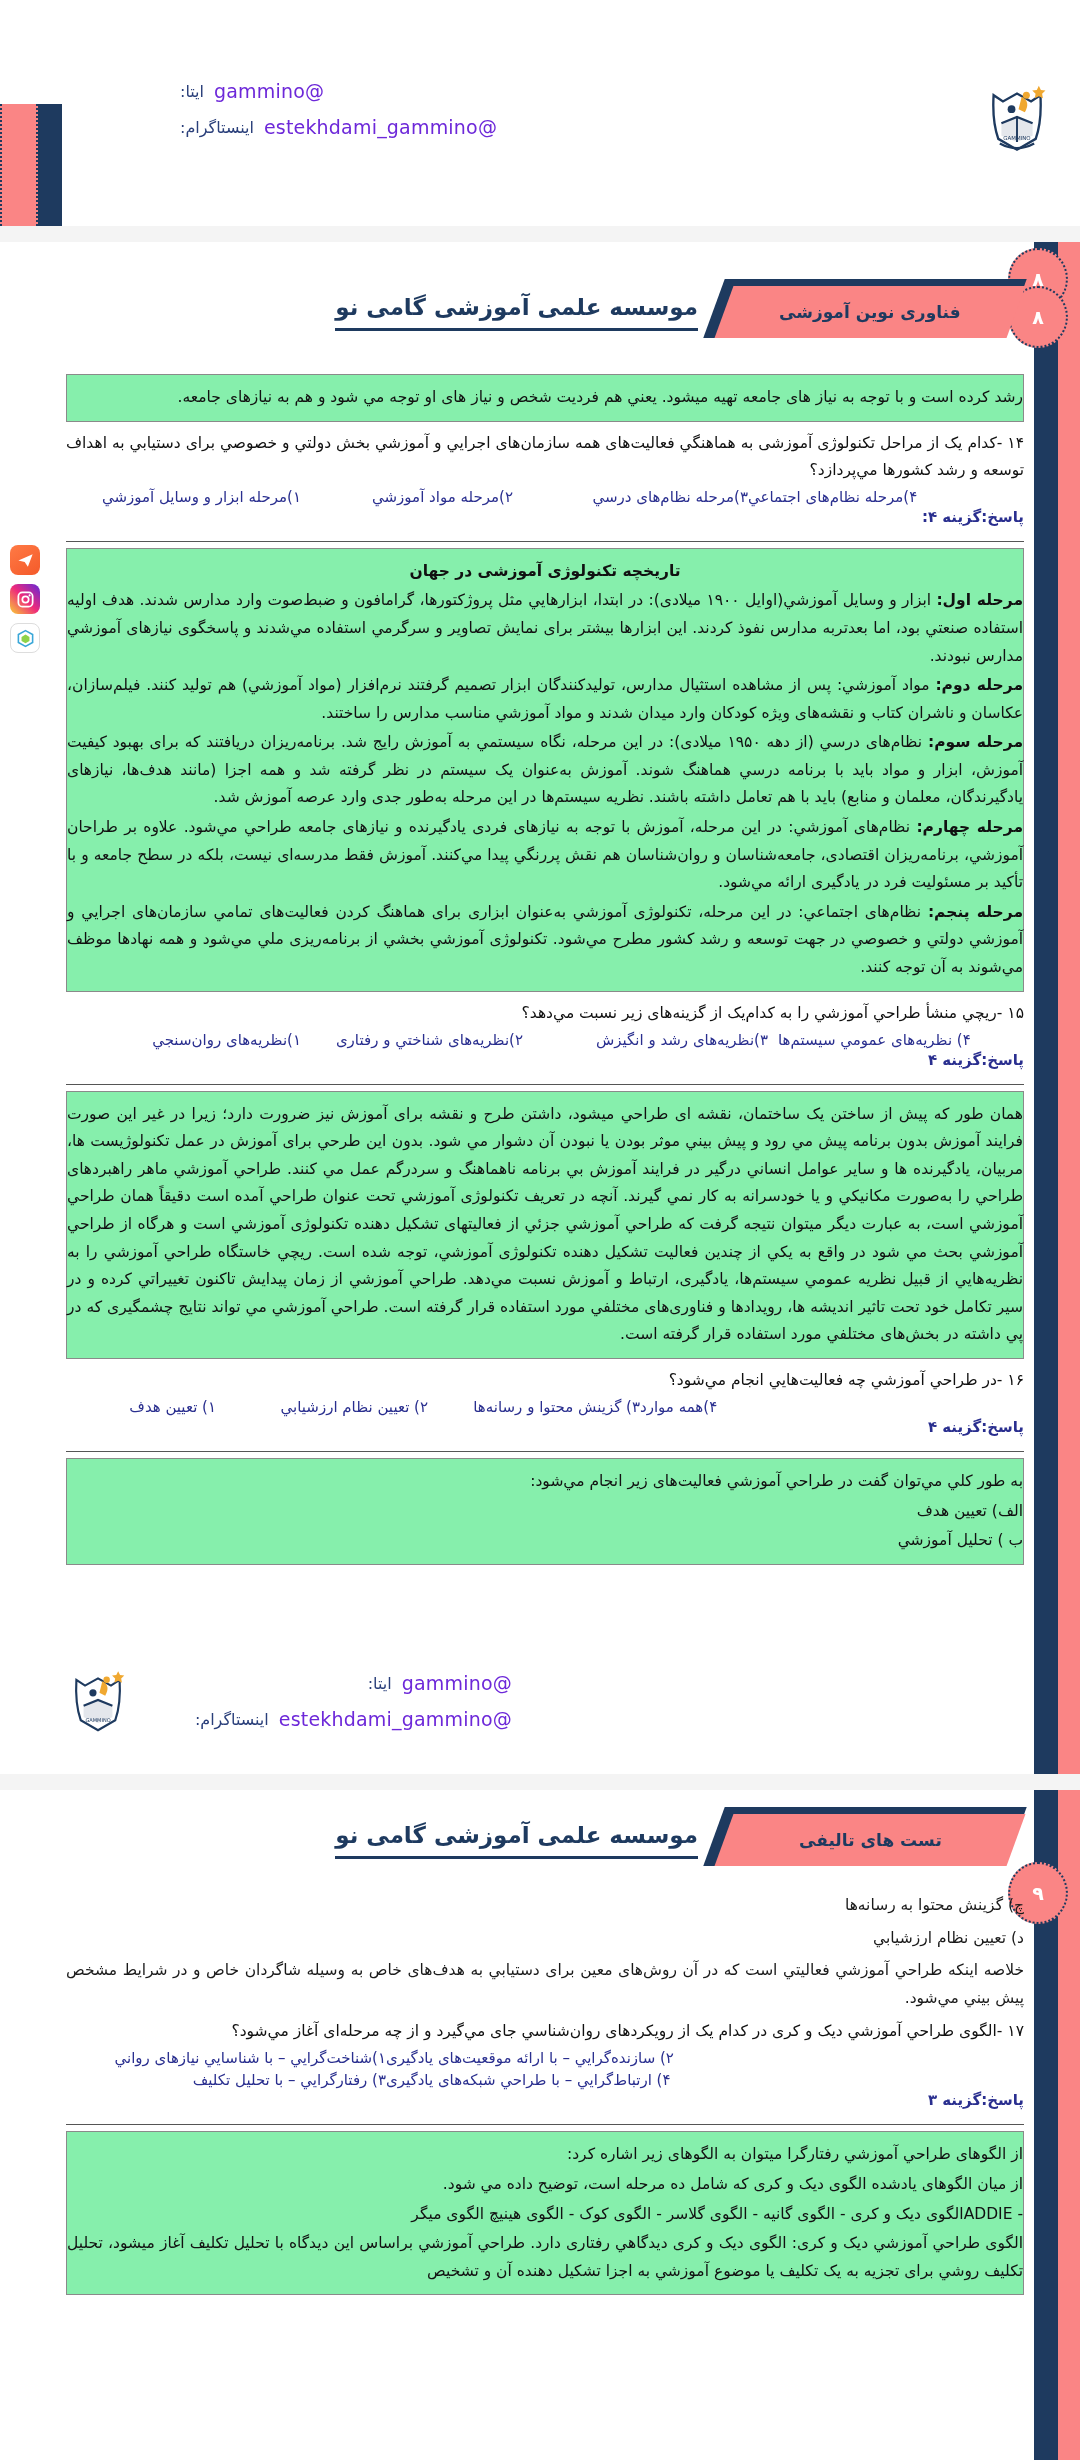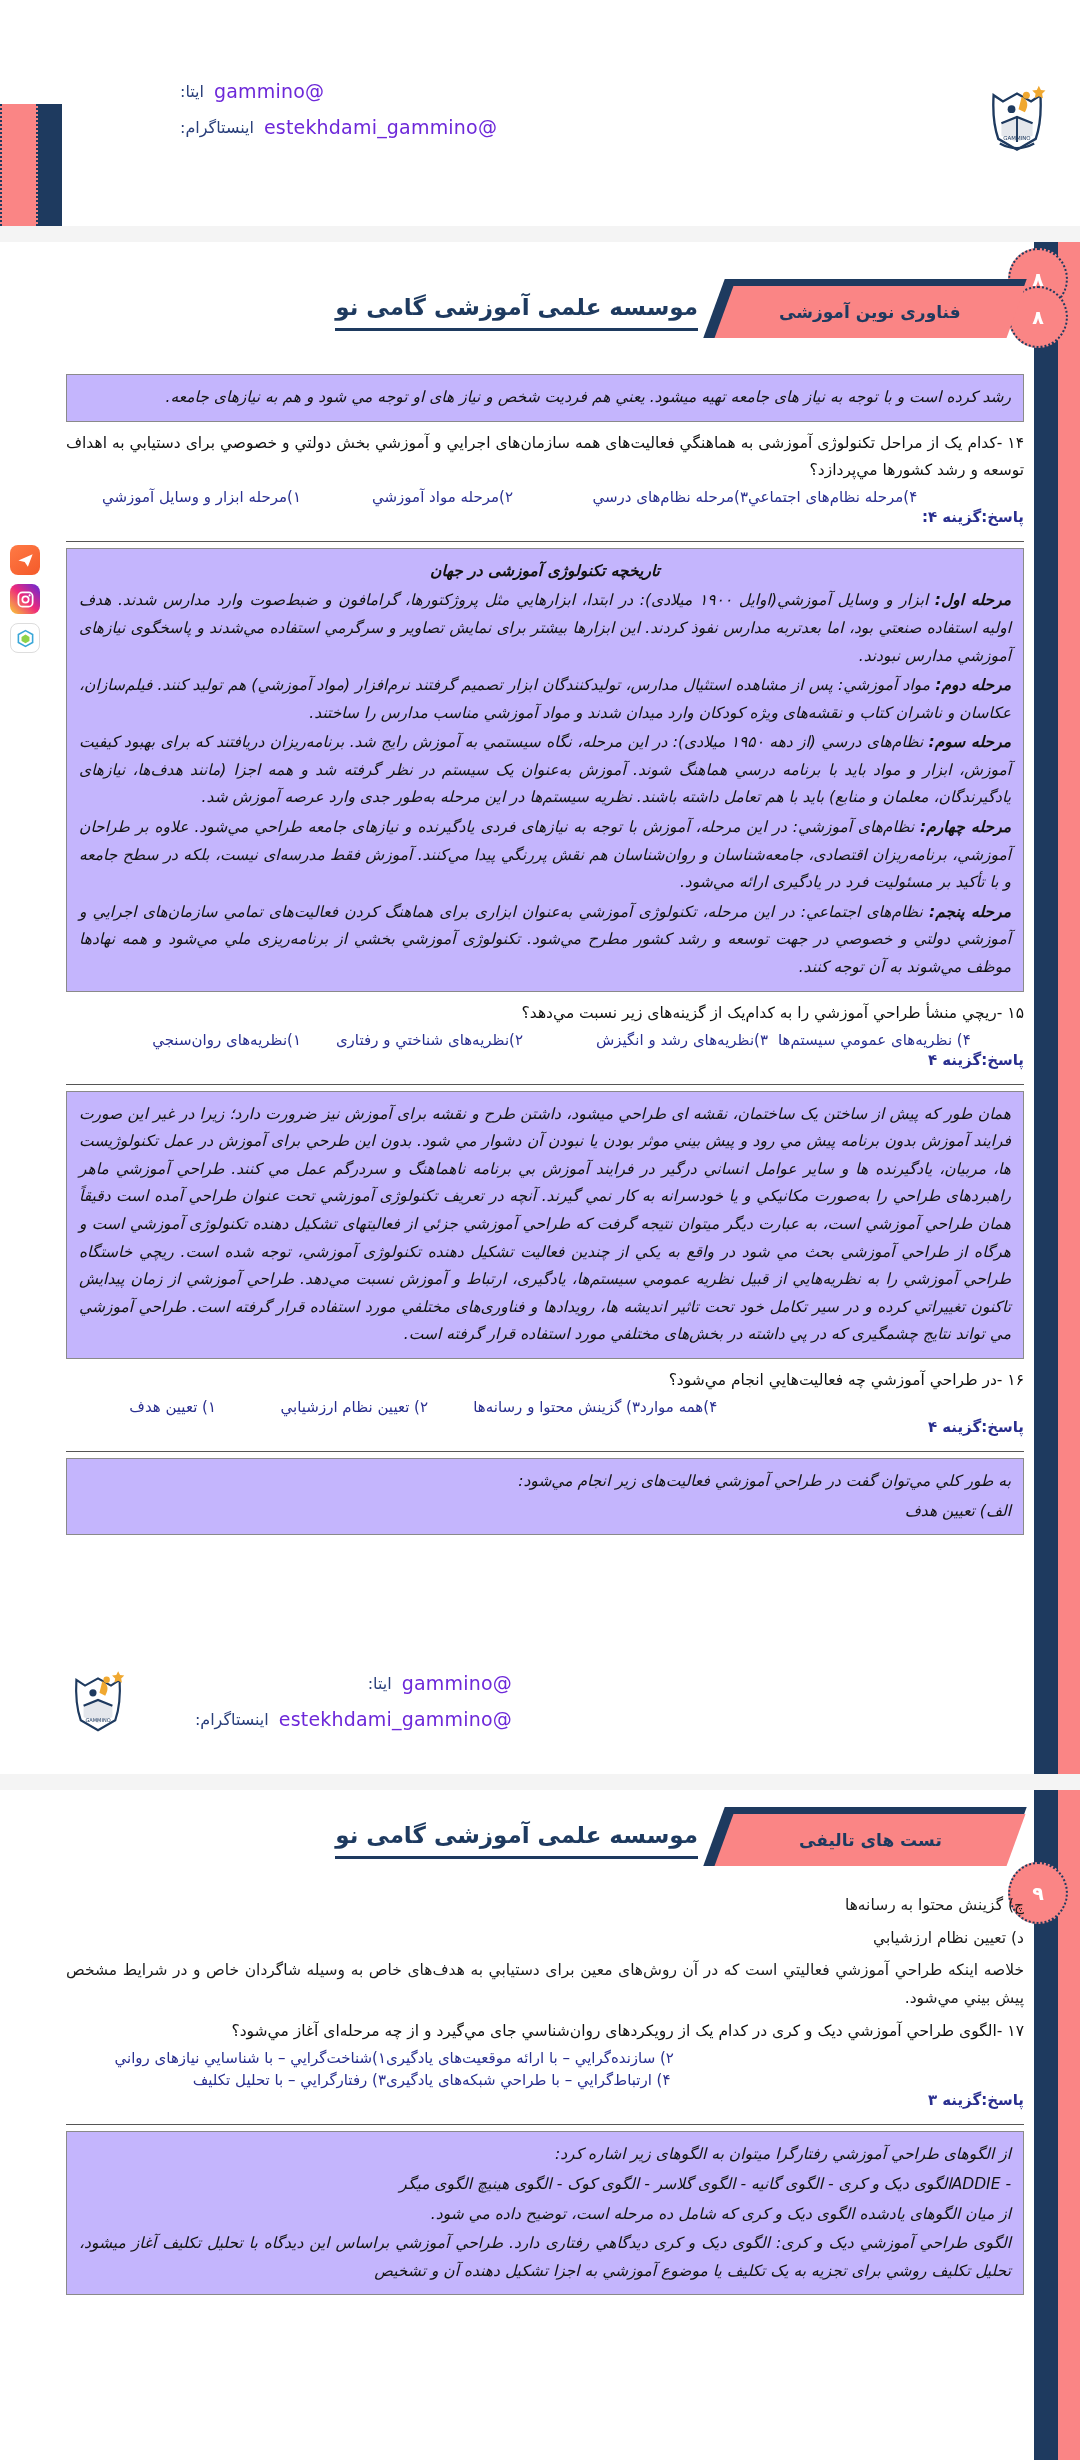--- a/index.html
+++ b/index.html
@@ -73,23 +73,23 @@
   .options .opt{ white-space:nowrap; }
   .opt-1{ width:235px; }
   .opt-2{ width:212px; }
   .opt-3{ width:235px; }
   .opt-4{ width:auto; }
 
   .answer{ color:#2a2f8f; font-size:15px; font-weight:700; margin:2px 0 5px;
            border-bottom:1px solid #555; padding-bottom:15px; }
 
   .infobox{
-    background:#c4b5fd; border:1px solid #8a8a8a;
-    padding:9px 12px; margin:6px 0 8px;
-    font-size:15.5px; line-height:1.78; color:#111; text-align:justify;font-style:italic;
+    background:#86efac; border:1px solid #8a8a8a;
+    padding:9px 0; margin:6px 0 8px;
+    font-size:15.5px; line-height:1.78; color:#111; text-align:justify;
   }
   .infobox p{ margin:0 0 2px; }
   .infobox p:last-child{ margin-bottom:0; }
   .infobox .lead{ font-weight:700; }
 
   .plainpara{ font-size:15.5px; line-height:1.78; margin:5px 0; text-align:justify; }
 
   
   .footer-contact{ position:absolute; direction:rtl; }
 
@@ -231,20 +231,21 @@
       <span class="opt" style="width:150px;">۱) تعیین هدف</span>
       <span class="opt" style="width:212px;">۲) تعیین نظام ارزشیابي</span>
       <span class="opt" style="width:212px;">۳) گزینش محتوا و رسانه‌ها</span>
       <span class="opt">۴)همه موارد</span>
     </div>
     <div class="answer">پاسخ:گزینه ۴</div>
 
     <div class="infobox">
       <p>به طور کلي مي‌توان گفت در طراحي آموزشي فعالیت‌های زیر انجام مي‌شود:</p>
       <p>الف) تعیین هدف</p>
+      <p>ب ) تحلیل آموزشي</p>
     </div>
   </div>
 
   <div class="logo" style="top:1664px; left:60px; width:76px; height:72px;">
     <svg viewBox="0 0 100 100" aria-hidden="true">
       <path d="M20 22 Q18 55 26 78 L50 92 L74 78 Q82 55 80 22 L68 30 L50 20 L32 30 Z" fill="#ffffff" stroke="#1e3a5f" stroke-width="3"></path>
       <path d="M30 58 L50 50 L70 58 L70 74 L50 82 L30 74 Z" fill="#1e3a5f" opacity=".12"></path>
       <path d="M30 58 L50 50 L70 58" fill="none" stroke="#1e3a5f" stroke-width="3"></path>
       <circle cx="43" cy="40" r="5" fill="#1e3a5f"></circle>
       <path d="M56 24 Q68 30 60 44 L52 40 Z" fill="#f0a830"></path>
@@ -296,18 +297,18 @@
       <span class="opt">۲) سازنده‌گرایي – با ارائه موقعیت‌های یادگیری</span>
     </div>
     <div class="options">
       <span class="opt" style="width:320px;">۳) رفتارگرایي – با تحلیل تکلیف</span>
       <span class="opt">۴) ارتباط‌گرایي – با طراحي شبکه‌های یادگیری</span>
     </div>
     <div class="answer">پاسخ:گزینه ۳</div>
 
     <div class="infobox">
       <p>از الگوهای طراحي آموزشي رفتارگرا میتوان به الگوهای زیر اشاره کرد:</p>
+      <p>از میان الگوهای یادشده الگوی دیک و کری که شامل ده مرحله است، توضیح داده مي شود.</p>
       <p>- ADDIEالگوی دیک و کری - الگوی گانیه - الگوی گلاسر - الگوی کوک - الگوی هینیچ  الگوی میگر</p>
-      <p>از میان الگوهای یادشده الگوی دیک و کری که شامل ده مرحله است، توضیح داده مي شود.</p>
       <p>الگوی طراحي آموزشي دیک و کری: الگوی دیک و کری دیدگاهي رفتاری دارد. طراحي آموزشي براساس این دیدگاه با تحلیل تکلیف آغاز میشود، تحلیل تکلیف روشي برای تجزیه به یک تکلیف یا موضوع آموزشي به اجزا تشکیل دهنده آن و تشخیص</p>
     </div>
   </div>
 </div>
 
 </body></html>

